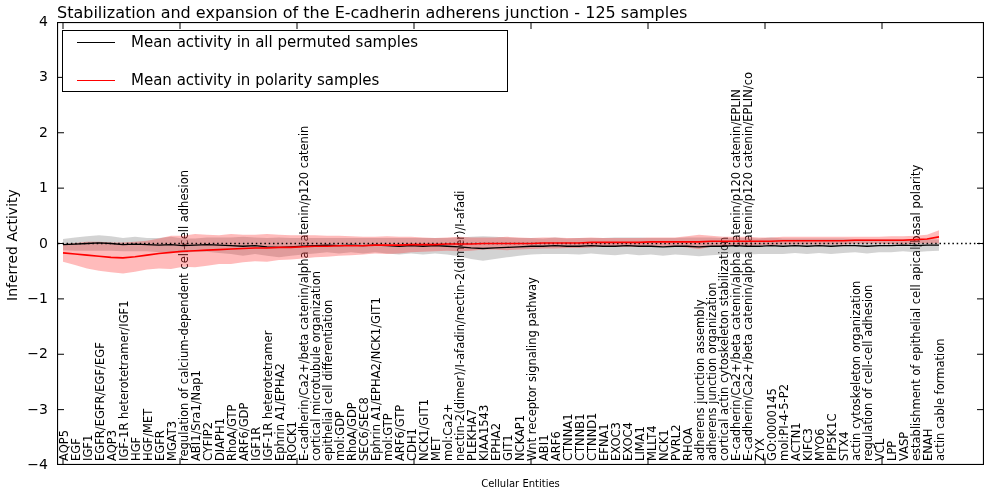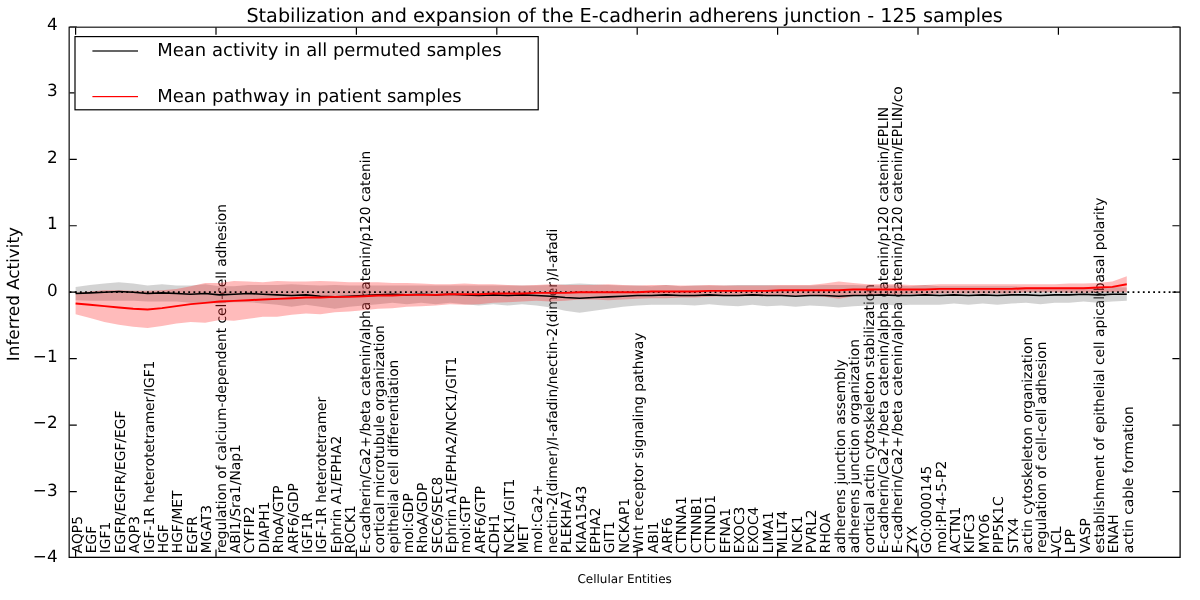--- a/index.html
+++ b/index.html
@@ -4,42 +4,42 @@
 <style>
   html,body{margin:0;padding:0;}
   body{
     width:1000px;height:500px;position:relative;overflow:hidden;
     background:#ffffff;
     font-family:"DejaVu Sans","Liberation Sans",sans-serif;
     color:#000;
   }
   .title{
     position:absolute;left:57px;top:3px;width:927px;
-    text-align:center;font-size:16px;z-index:6;
+    font-size:16px;z-index:6;
   }
   .plot-frame{position:absolute;left:57px;top:22px;width:927px;height:443px;z-index:3;}
   .xcats{position:absolute;left:0;top:0;width:1000px;height:500px;z-index:1;}
   .xcat{
     position:absolute;font-size:11.5px;line-height:12px;white-space:nowrap;
     transform-origin:0 0;transform:rotate(-90deg);
   }
   .ylab{
     position:absolute;left:4px;top:301px;font-size:14px;white-space:nowrap;
     transform-origin:0 0;transform:rotate(-90deg);z-index:2;
   }
   .xlab{
     position:absolute;left:57px;top:478px;width:927px;text-align:center;
     font-size:10px;z-index:2;
   }
   .ytick{
     position:absolute;left:0;width:48px;text-align:right;
     font-size:14px;z-index:2;
   }
   .legend{
-    position:absolute;left:62px;top:30px;width:387px;height:62px;
+    position:absolute;left:62px;top:30px;width:446px;height:62px;
     background:#ffffff;border:1.5px solid #000;z-index:5;
     display:flex;flex-direction:column;justify-content:center;gap:16px;
     box-sizing:border-box;padding-left:14px;
   }
   .legend-row{display:flex;align-items:center;gap:16px;height:24px;}
   .legend-line{width:38px;height:0;border-top:1.6px solid #000;flex:0 0 auto;}
   .legend-text{font-size:15px;white-space:nowrap;}
 </style>
 </head>
 <body>
@@ -181,15 +181,15 @@
     <line x1="926" y1="443" x2="920" y2="443" stroke="#000" stroke-width="1"></line>
   </svg>
 
 <div class="legend">
   <div class="legend-row">
     <span class="legend-line" style="border-top-color:#000000;"></span>
     <span class="legend-text">Mean activity in all permuted samples</span>
   </div>
   <div class="legend-row">
     <span class="legend-line" style="border-top-color:#ff0000;"></span>
-    <span class="legend-text">Mean pathway in patient samples</span>
+    <span class="legend-text">Mean activity in polarity samples</span>
   </div>
 </div>
 
 </body></html>

